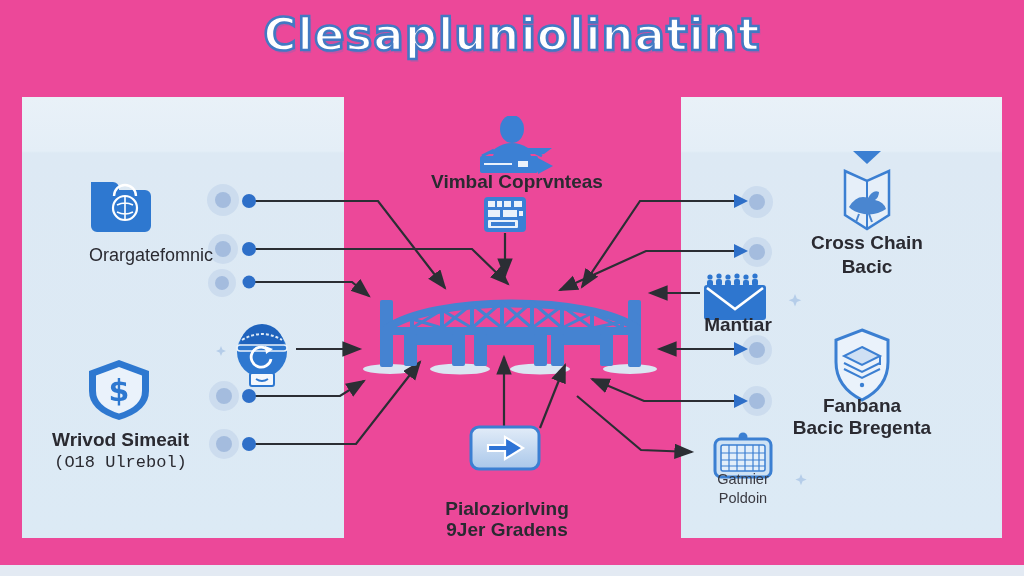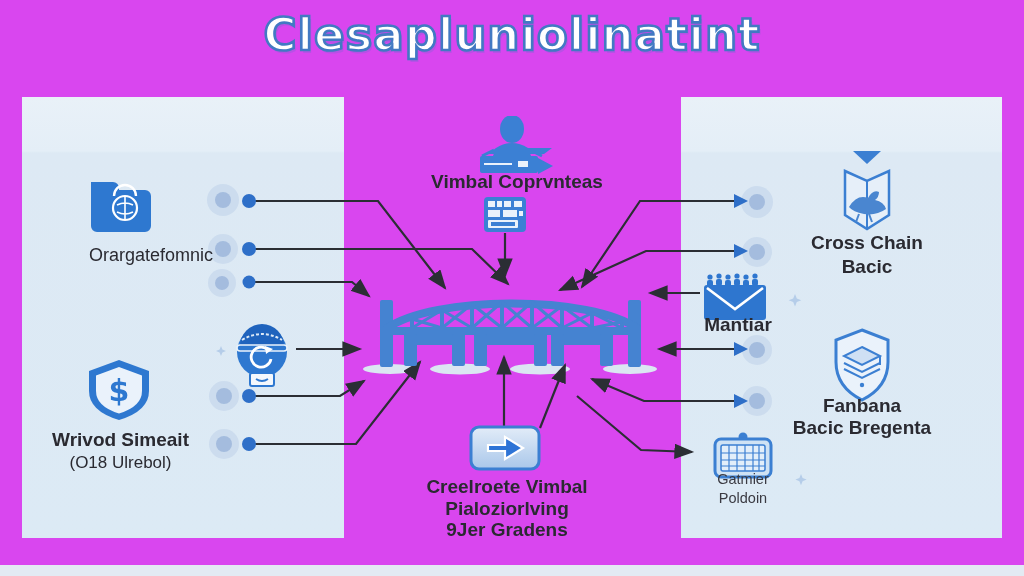--- a/index.html
+++ b/index.html
@@ -1,29 +1,29 @@
 <!DOCTYPE html>
 <html><head>
 <meta charset="utf-8">
 <style>
   html,body{margin:0;padding:0;background:#fcfdff;}
   #canvas{position:relative;width:1024px;height:576px;overflow:hidden;
-          background:#d946ef;font-family:"Liberation Sans",sans-serif;}
+          background:#ec4899;font-family:"Liberation Sans",sans-serif;}
   .panel{position:absolute;top:97px;height:441px;
          background:linear-gradient(180deg,#e9f1f8 0px,#e4eef7 54px,#dde9f4 56px,#dceaf5 100%);}
   #left-panel{left:22px;width:322px;}
   #right-panel{left:681px;width:321px;}
   #bottom-strip{position:absolute;left:0;top:565px;width:1024px;height:11px;background:#e3eaf3;}
   #title{position:absolute;left:0;top:8px;width:1024px;text-align:center;
          font-family:"DejaVu Sans",sans-serif;font-size:45px;font-weight:800;
          letter-spacing:1px;color:#ffffff;
          -webkit-text-stroke:2.6px #4279c3;
          text-shadow:2px 3px 0 rgba(66,121,195,.22), 0 0 1px #4279c3;}
   .lbl{position:absolute;text-align:center;color:#2a2a31;}
-  .l17{font-size:17px;font-weight:500;}
+  .l17{font-size:17px;font-weight:500;font-family:Liberation Mono, monospace;}
   .l19{font-size:19px;font-weight:600;}
   .l18{font-size:18px;font-weight:500;text-align:right;}
   .l15{font-size:14.5px;font-weight:500;color:#3a3a42;text-align:center;}
   .abs{position:absolute;}
   svg{display:block;}
 </style>
 </head>
 <body>
 
 <div id="canvas">
@@ -288,21 +288,20 @@
     </g>
   </svg>
 
   <div class="lbl l18" style="left:28px;top:245px;width:185px">Orargatefomnic</div>
 
   <div class="lbl l19" style="left:28px;top:429px;width:185px">Wrivod Simeait</div>
   <div class="lbl l17" style="left:28px;top:453px;width:185px">(O18 Ulrebol)</div>
 
   <div class="lbl l19" style="left:422px;top:171px;width:190px">Vimbal Coprvnteas</div>
 
-  <div class="lbl l19" style="left:412px;top:476px;width:190px">Creelroete Vimbal</div>
   <div class="lbl l19" style="left:412px;top:498px;width:190px">Pialoziorlving</div>
   <div class="lbl l19" style="left:412px;top:519px;width:190px">9Jer Gradens</div>
 
   <div class="lbl l19" style="left:786px;top:232px;width:162px">Cross Chain</div>
   <div class="lbl l19" style="left:678px;top:314px;width:120px">Mantiar</div>
 
   <div class="lbl l19" style="left:786px;top:256px;width:162px">Bacic</div>
 
   <div class="lbl l19" style="left:784px;top:395px;width:156px">Fanbana</div>
   <div class="lbl l19" style="left:784px;top:417px;width:156px">Bacic Bregenta</div>

